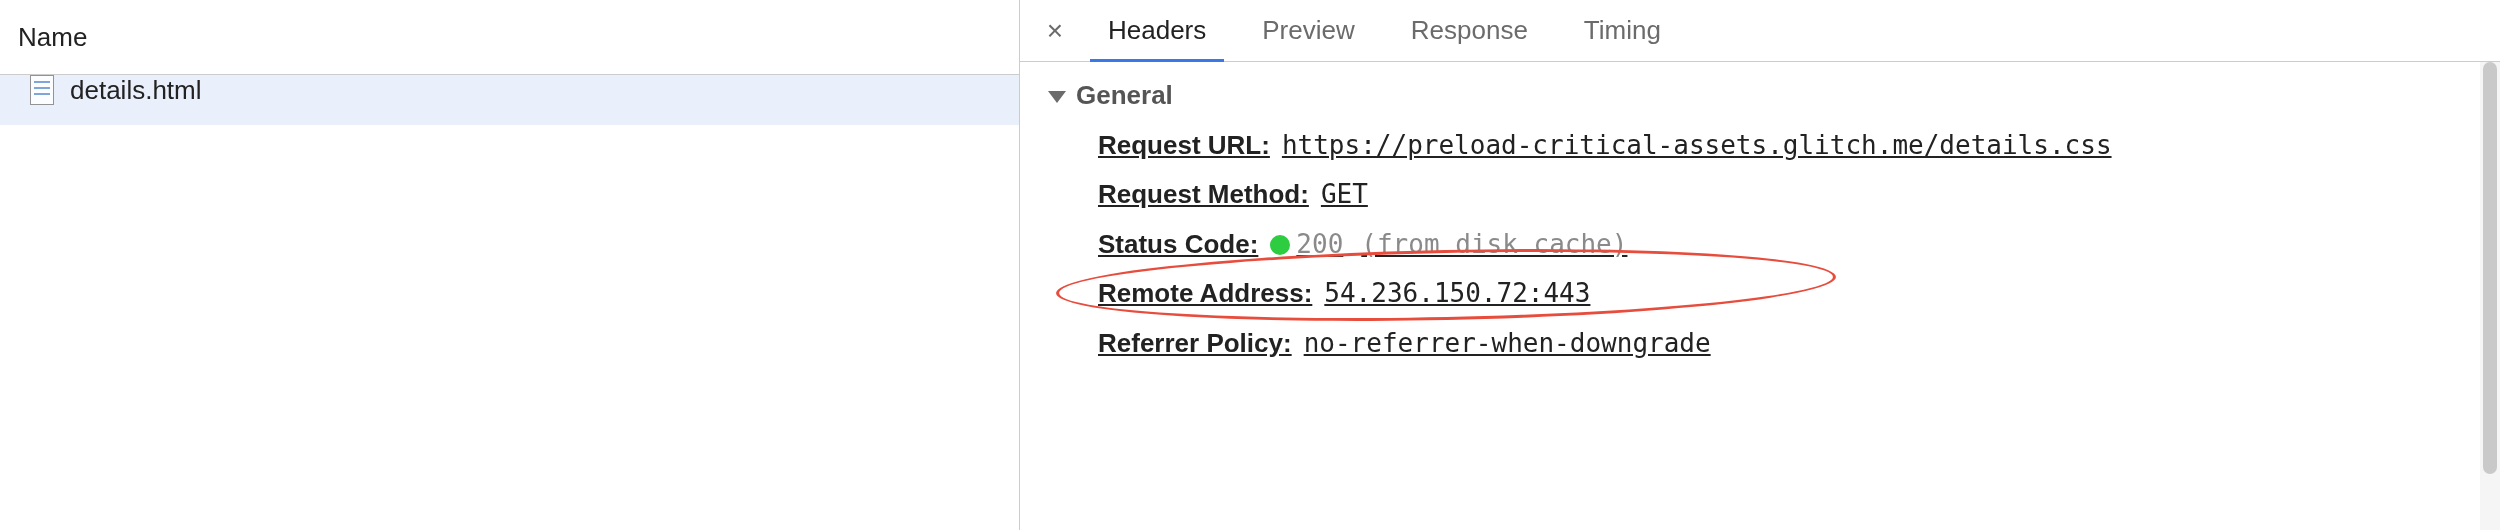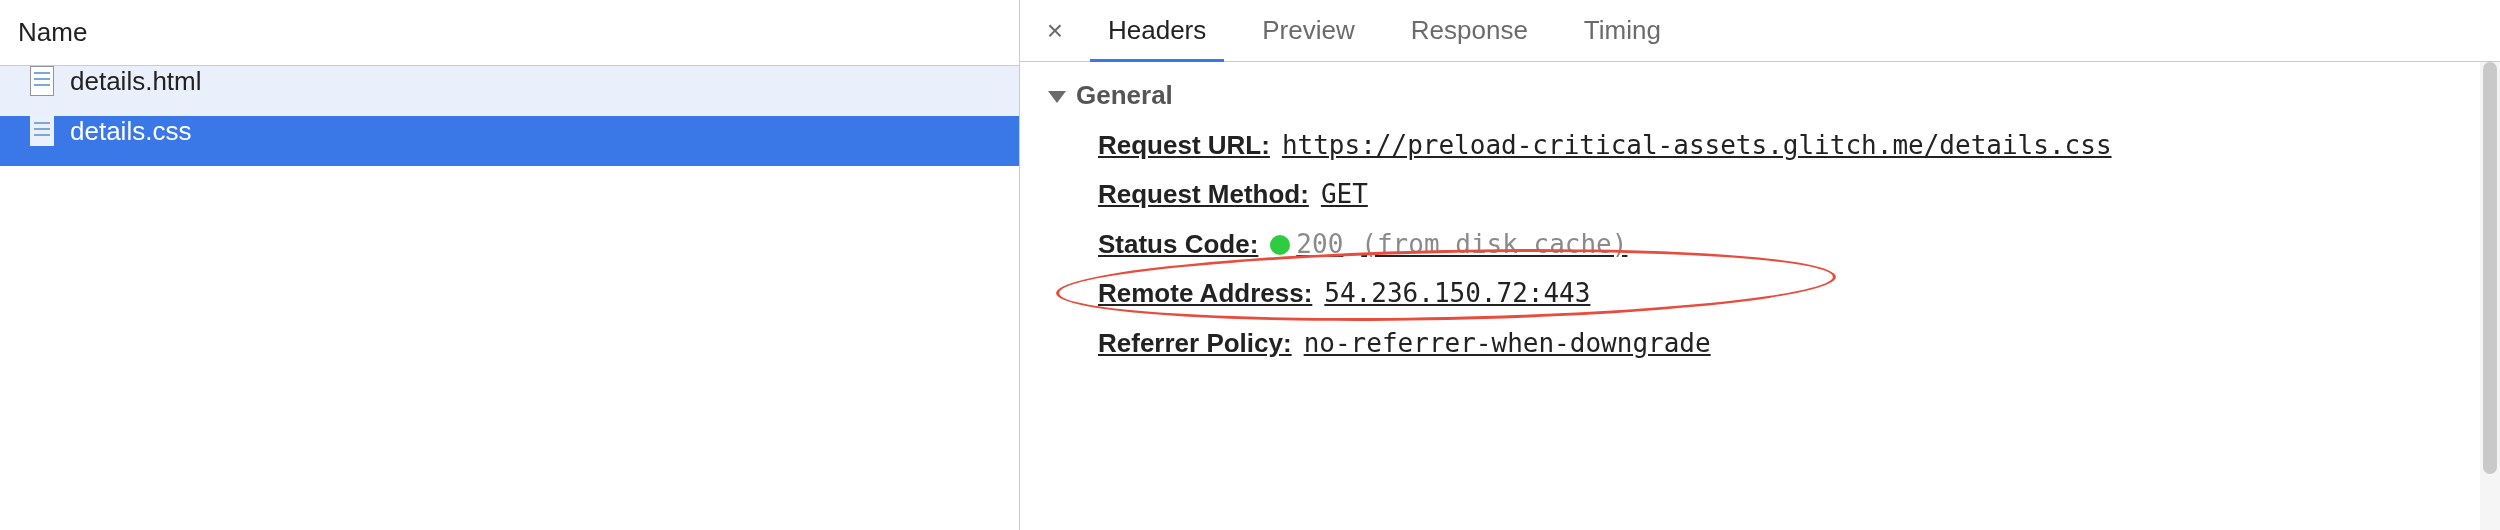--- a/index.html
+++ b/index.html
@@ -21,21 +21,21 @@
   }
   
   .left {
     width: 1020px;
     flex: 0 0 1020px;
     border-right: 1px solid #ccc;
     display: flex;
     flex-direction: column;
   }
   .left-header {
-    height: 66px;
+    height: 75px;
     border-bottom: 1px solid #ccc;
     display: flex;
     align-items: center;
     padding: 0 18px;
     font-weight: 400;
     color: #222;
   }
   .file-list {
     flex: 1;
     overflow: auto;
@@ -222,26 +222,20 @@
     <div class="left-header">
       <span>Name</span>
     </div>
     <div class="file-list">
       <div class="file-row">
         <span class="file-icon">
             <span class="lines"></span>
           </span>
         <span>details.html</span>
       </div>
-      <div class="file-row selected">
-        <span class="file-icon">
-            <span class="lines"></span>
-          </span>
-        <span>details.css</span>
-      </div>
     </div>
   </div>
 
   <div class="right">
     <div class="tabbar">
       <div class="close-btn">
         <span>×</span>
       </div>
       <div class="tab active">
         <span>Headers</span>

